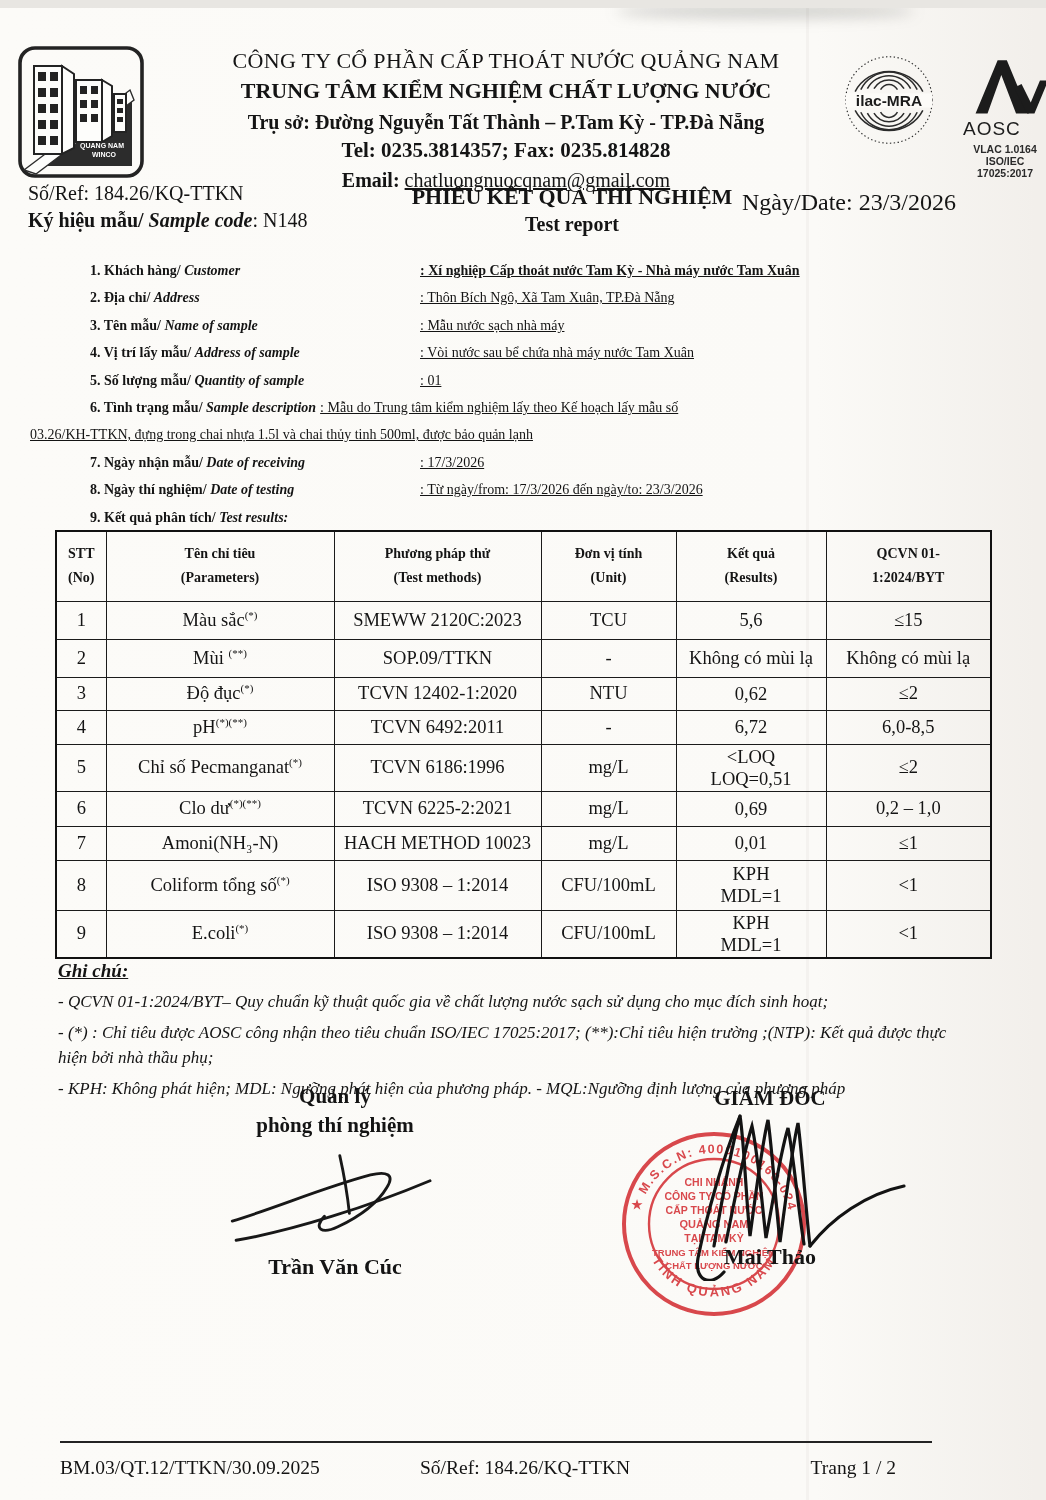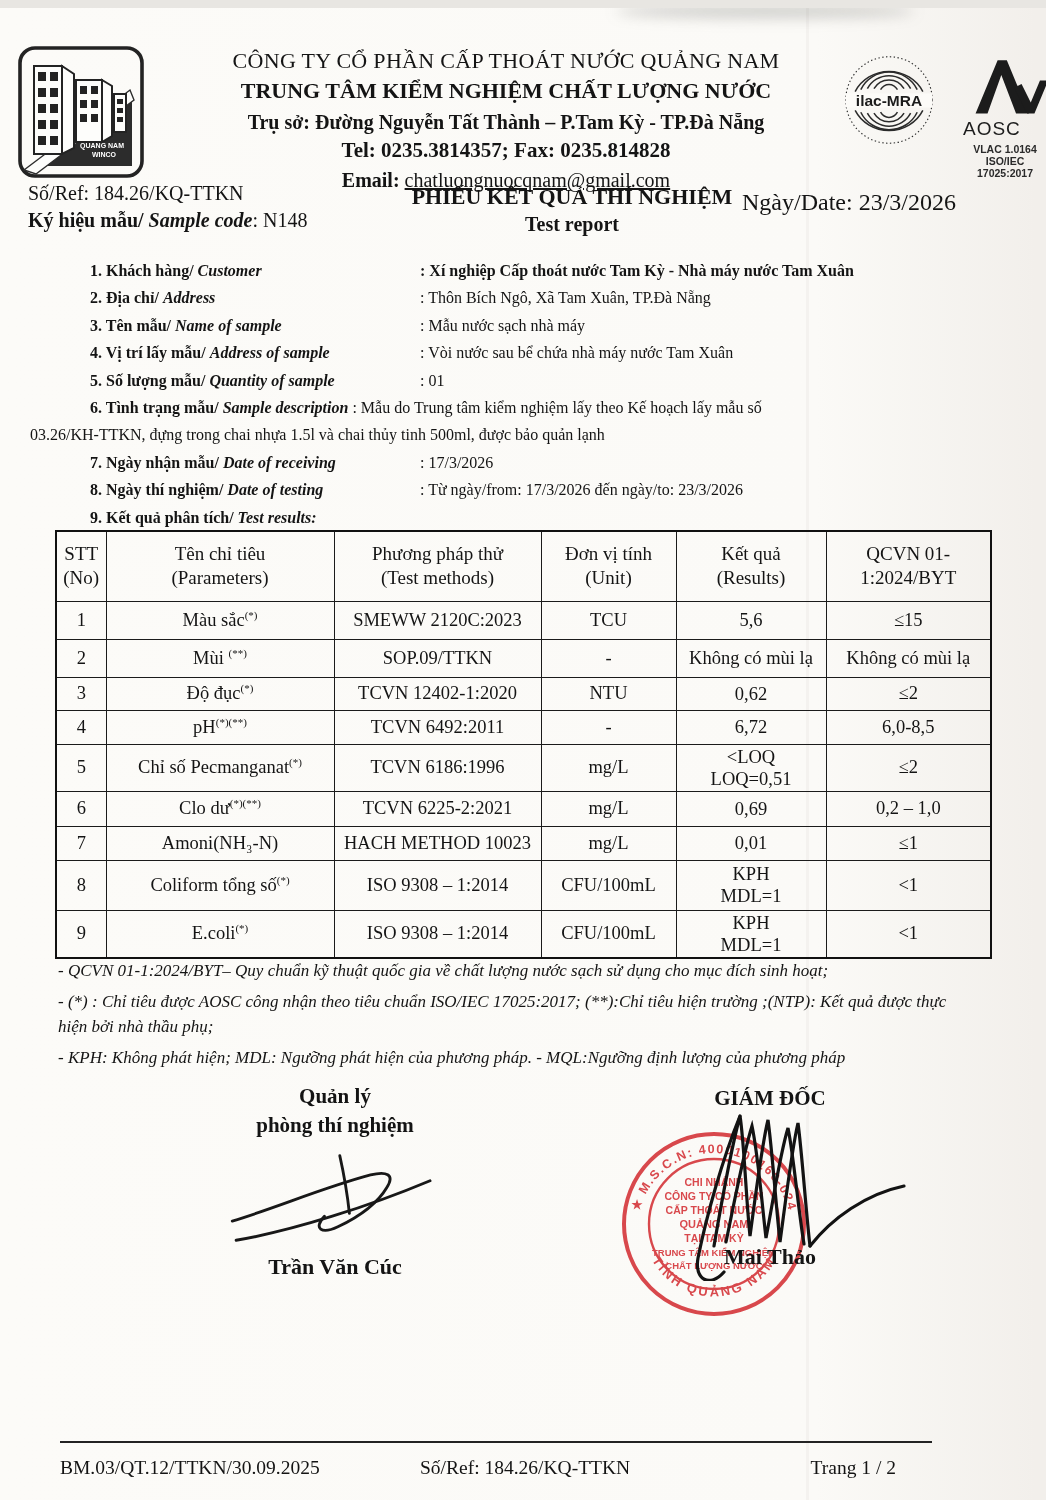--- a/index.html
+++ b/index.html
@@ -32,35 +32,35 @@
   
   .ref-block{position:absolute;left:28px;top:172px;font-size:20px;line-height:27px;}
   .ref-block .b{font-weight:bold;}
   .ref-block i{font-style:italic;}
   .title-block{position:absolute;left:392px;top:176px;width:360px;text-align:center;}
   .title-vi{font-size:22px;font-weight:bold;}
   .title-en{font-size:20px;font-weight:bold;margin-top:3px;}
   .date-block{position:absolute;left:742px;top:181px;font-size:24px;}
 
   
-  .info{position:absolute;left:0;top:249px;width:986px;padding:0 30px;font-size:16px;}
+  .info{position:absolute;left:0;top:249px;width:986px;padding:0 30px;font-size:14px;text-decoration:underline;}
   .info p{margin:0;line-height:27.4px;}
   .lbl{display:inline-block;width:330px;margin-left:60px;font-weight:bold;vertical-align:top;}
   .lbl.auto{width:auto;margin-right:4px;}
   .lbl i{font-style:italic;}
   .val{font-weight:normal;}
   .val.b{font-weight:bold;}
 
   
   table.results{position:absolute;left:55px;top:522px;border-collapse:collapse;table-layout:fixed;
     font-size:18.5px;text-align:center;}
   table.results th,table.results td{border:1.6px solid #1b1b1b;padding:1px 4px;vertical-align:middle;overflow:hidden;}
   table.results{border:2.3px solid #111;}
   thead tr{height:70px;}
-  .th-vi,.th-en{font-weight:normal;font-size:19px;line-height:24px;}
+  .th-vi,.th-en{font-weight:bold;font-size:14px;line-height:24px;}
   tbody tr:nth-child(1){height:38px;} tbody tr:nth-child(2){height:38px;}
   tbody tr:nth-child(3){height:33px;} tbody tr:nth-child(4){height:34px;}
   tbody tr:nth-child(5){height:40px;} tbody tr:nth-child(6){height:35px;}
   tbody tr:nth-child(7){height:34px;} tbody tr:nth-child(8){height:50px;}
   tbody tr:nth-child(9){height:44px;}
   td.result{white-space:pre-line;line-height:22px;}
   td.param sup{font-size:11px;}
 
   
   .notes{position:absolute;left:58px;top:944px;width:905px;font-style:italic;font-size:17px;}
@@ -300,20 +300,21 @@
           <td>ISO 9308 – 1:2014</td>
           <td>CFU/100mL</td>
           <td class="result">KPH
 MDL=1</td>
           <td>&lt;1</td>
         </tr>
     </tbody>
   </table>
 
   <div class="notes">
+    <p class="notes-h">Ghi chú:</p>
     <p>- QCVN 01-1:2024/BYT– Quy chuẩn kỹ thuật quốc gia về chất lượng nước sạch sử dụng cho mục đích sinh hoạt;</p>
     <p>- (*) : Chỉ tiêu được AOSC công nhận theo tiêu chuẩn ISO/IEC 17025:2017; (**):Chỉ tiêu hiện trường ;(NTP): Kết quả được thực hiện bởi nhà thầu phụ;</p>
     <p>- KPH: Không phát hiện; MDL: Ngưỡng phát hiện của phương pháp. - MQL:Ngưỡng định lượng của phương pháp</p>
   </div>
 
   <div class="sig-left">
     <div class="sig-role">Quản lý</div>
     <div class="sig-role">phòng thí nghiệm</div>
     <svg width="230" height="96" viewBox="0 0 230 100">
       <g fill="none" stroke="#181818" stroke-width="3" stroke-linecap="round">

